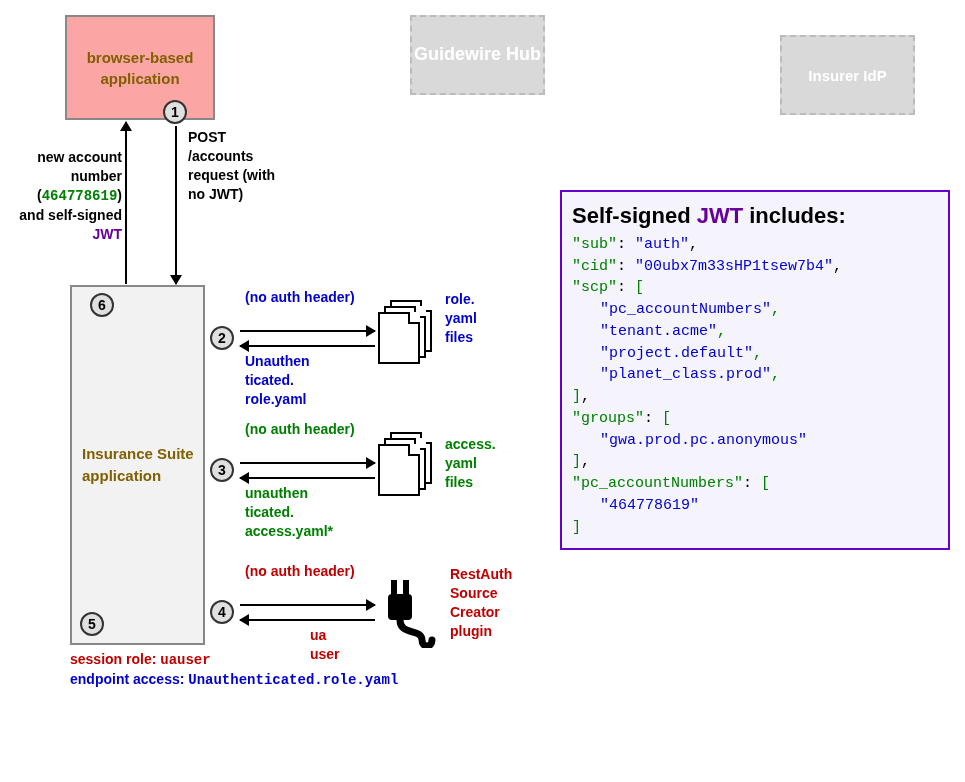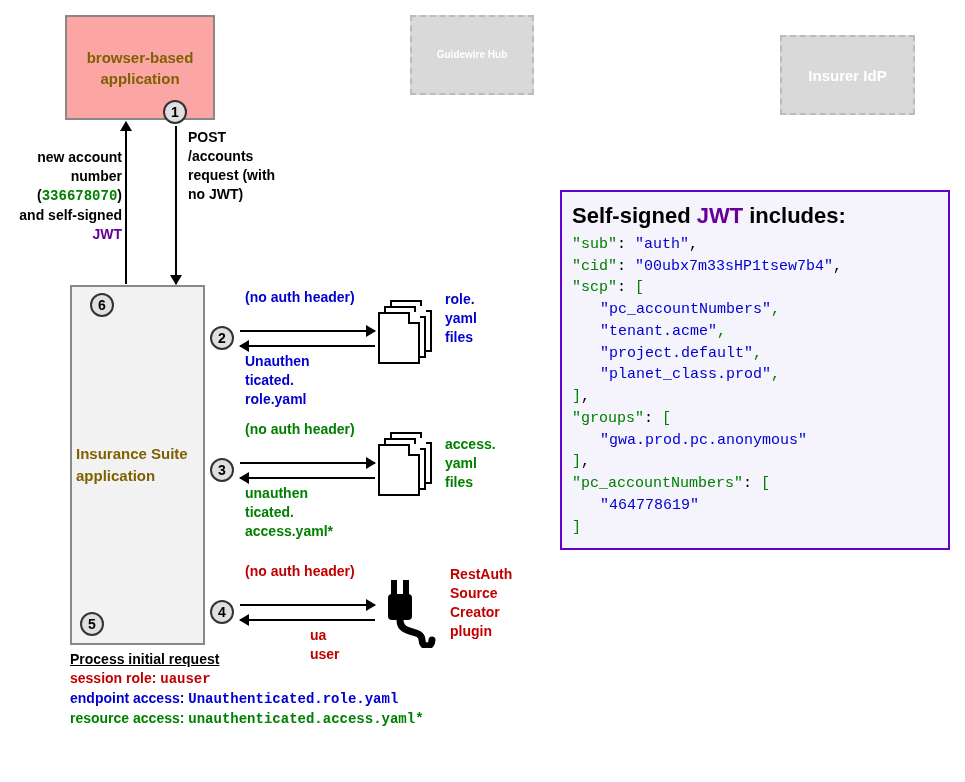--- a/index.html
+++ b/index.html
@@ -28,26 +28,26 @@
     width: 150px;
     height: 105px;
     background: #fca5a5;
     color: #806000;
     font-size: 15px;
     line-height: 1.4;
   }
   .gw-hub {
     left: 410px;
     top: 15px;
-    width: 124px;
+    width: 135px;
     height: 80px;
     background: #d9d9d9;
     border: 2px dashed #bbb;
     color: white;
-    font-size: 10px;
+    font-size: 18px;
     line-height: 1.4;
   }
   .idp-box {
     left: 780px;
     top: 15px;
     width: 135px;
     height: 80px;
     background: #d9d9d9;
     border: 2px dashed #bbb;
     color: white;
@@ -60,21 +60,21 @@
     top: 285px;
     width: 135px;
     height: 360px;
     background: #f2f2f2;
     color: #806000;
     font-size: 15px;
     line-height: 1.5;
     display: flex;
     align-items: center;
     justify-content: flex-start;
-    padding-left: 4px;
+    padding-left: 10px;
     text-align: left;
   }
   .circ {
     position: absolute;
     width: 24px;
     height: 24px;
     border-radius: 50%;
     background: #e0e0e0;
     border: 2px solid #333;
     font-weight: bold;
@@ -191,21 +191,21 @@
 <div class="arrow-v" style="left:125px; top:122px; height:162px;">
   <div class="head-up"></div>
 </div>
 
 <div class="txt black" style="left:188px; top:128px; width:95px;">
   <span>POST</span><br>
   <span>/accounts request (with no JWT)</span>
 </div>
 
 <div class="txt black" style="left:12px; top:148px; width:110px; text-align:right;">
-  <span>new account number (</span><span class="green mono">336678070</span><span>) and self-signed </span><span class="purple">JWT</span>
+  <span>new account number (</span><span class="green mono">464778619</span><span>) and self-signed </span><span class="purple">JWT</span>
 </div>
 
 <div class="box is-box">
   <span>Insurance Suite application</span>
 </div>
 
 <div class="circ" style="left:90px; top:293px;">
   <span>6</span>
 </div>
 
@@ -286,29 +286,25 @@
   <rect x="13" y="2" width="6" height="16" fill="#000"></rect>
   <rect x="25" y="2" width="6" height="16" fill="#000"></rect>
   <path d="M22 42 C22 58, 44 50, 44 62 C44 70, 54 70, 54 62" stroke="#000" stroke-width="7" fill="none" stroke-linecap="round"></path>
 </svg>
 <div class="txt red" style="left:450px; top:565px; width:100px; white-space:pre-line;"><span>RestAuth
 Source
 Creator
 plugin</span></div>
 
 <div class="txt" style="left:70px; top:650px; width:480px;">
-  <div class="black underline">Process initial request</div>
   <div class="red">
     <span>session role: </span><span class="mono">uauser</span>
   </div>
   <div class="blue">
     <span>endpoint access: </span><span class="mono">Unauthenticated.role.yaml</span>
-  </div>
-  <div class="green">
-    <span>resource access: </span><span class="mono">unauthenticated.access.yaml*</span>
   </div>
 </div>
 
 <div class="jwt-panel">
   <div class="hdr">
     <span>Self-signed </span><span class="purple">JWT</span><span> includes:</span>
   </div>
   <div>
     <span class="green">"sub"</span><span class="black">: </span><span class="blue">"auth"</span><span class="black">,</span>
   </div>

